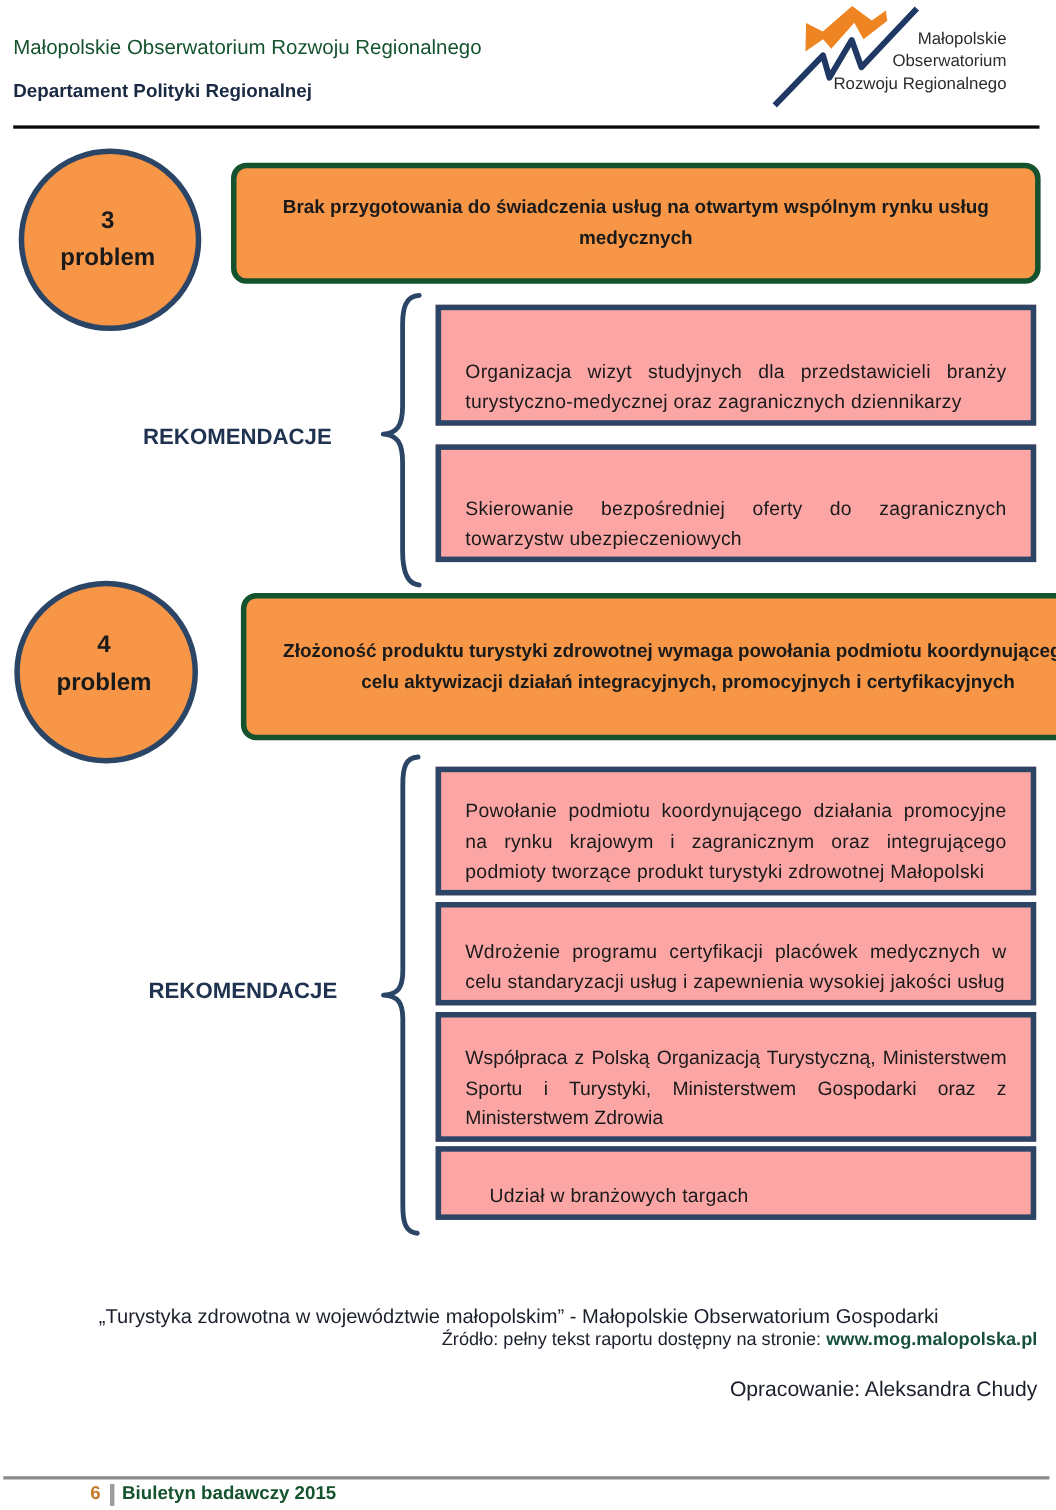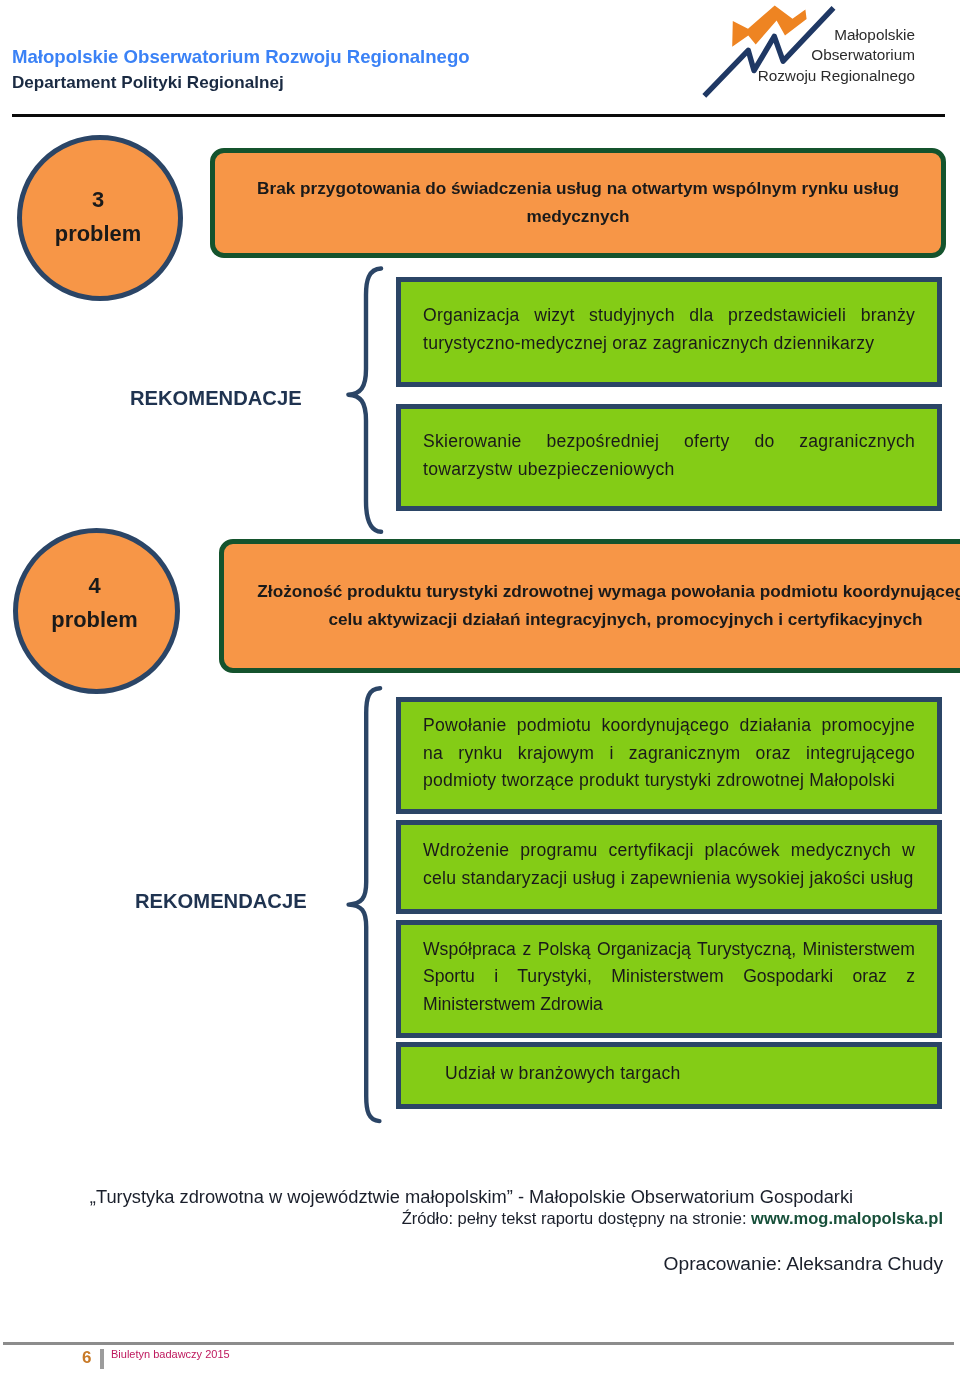--- a/index.html
+++ b/index.html
@@ -1,62 +1,62 @@
 <!DOCTYPE html>
 <html><head>
 <meta charset="utf-8">
 <style>
   html,body{margin:0;padding:0;}
   body{width:960px;height:1373px;background:#ffffff;
        font-family:"Liberation Sans",sans-serif;position:relative;overflow:hidden;}
   .page{position:absolute;left:0;top:0;width:960px;height:1373px;}
 
   
-  .hdr-line1{position:absolute;left:12px;top:46px;font-size:18.6px;font-weight:bold;
-             color:#3b82f6;white-space:nowrap;}
+  .hdr-line1{position:absolute;left:12px;top:32px;font-size:18.6px;font-weight:normal;
+             color:#14532d;white-space:nowrap;}
   .hdr-line2{position:absolute;left:12px;top:73px;font-size:17.1px;font-weight:bold;
              color:#1A2A42;white-space:nowrap;}
   .hdr-rule{position:absolute;left:12px;top:114px;width:933px;height:3px;background:#0A0A0A;}
   .logo{position:absolute;left:695px;top:0px;width:252px;height:106px;}
 
   
   .circle{position:absolute;border:5px solid #2B4566;background:#F79647;border-radius:50%;box-sizing:border-box;
           display:flex;flex-direction:column;align-items:center;justify-content:center;
           color:#1A1A1A;font-weight:bold;}
   .circle .num,.circle .lbl{position:relative;left:-2px;top:0px;}
   .circle.c4 .num,.circle.c4 .lbl{top:-7px;}
   .circle .num{font-size:21.9px;line-height:30px;}
   .circle .lbl{font-size:21.9px;line-height:37px;}
 
   .rbox{position:absolute;border:5px solid #14532d;background:#F79647;border-radius:14px;
         box-sizing:border-box;display:flex;align-items:center;justify-content:center;}
   .rbox .txt{position:relative;top:-1px;font-size:17.2px;font-weight:bold;color:#1A1A1A;text-align:center;
              line-height:28px;padding:0 22px;}
 
-  .sbox{position:absolute;border:5px solid #2B4566;background:#84cc16;box-sizing:border-box;
-        display:flex;align-items:center;}
+  .sbox{position:absolute;border:5px solid #2B4566;background:#fca5a5;box-sizing:border-box;
+        display:flex;align-items:flex-end;}
   .sbox .txt{position:relative;top:-2px;font-size:17.6px;color:#1A1A1A;text-align:justify;text-align-last:left;letter-spacing:0.25px;
              line-height:27.6px;padding:0 22px;width:100%;box-sizing:border-box;}
 
   .sbox.wide .txt{letter-spacing:0;}
   .sbox.indent .txt{padding-left:30px;}
   .rek{position:absolute;font-size:20.2px;font-weight:bold;color:#1F3350;}
 
   .brace{position:absolute;}
 
   
   .cap{position:absolute;color:#1A1F2B;text-align:right;}
   .cap b{font-weight:bold;color:#17503A;}
   #cap1{font-size:18.3px;text-align:center;}
   #cap2{font-size:16.5px;}
   #cap3{font-size:19.2px;}
   .ftr-rule{position:absolute;left:3px;top:1342px;width:951px;height:3px;background:#8C8C8C;}
   .ftr-num{position:absolute;left:82px;top:1348px;font-size:17px;font-weight:bold;color:#C87A28;}
   .ftr-sep{position:absolute;left:100px;top:1349px;width:4px;height:20px;background:#9C9C9C;}
-  .ftr-txt{position:absolute;left:111px;top:1348px;font-size:11px;font-weight:normal;color:#be185d;}
+  .ftr-txt{position:absolute;left:111px;top:1348px;font-size:17px;font-weight:bold;color:#14532d;}
 </style>
 </head>
 <body>
 
 <div class="page">
 
   <div class="hdr-line1">Małopolskie Obserwatorium Rozwoju Regionalnego</div>
   <div class="hdr-line2">Departament Polityki Regionalnej</div>
   <div class="hdr-rule"></div>
 

